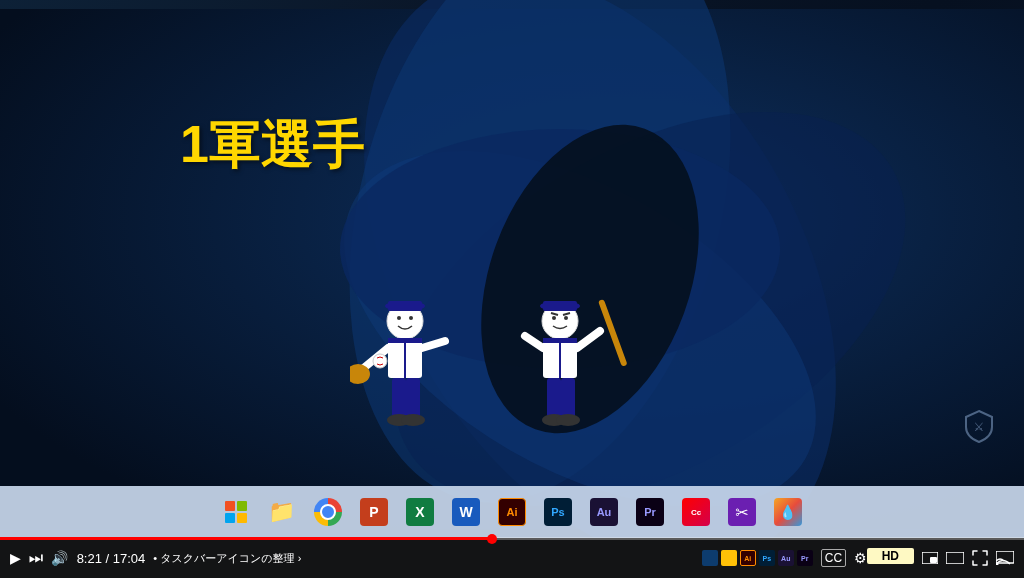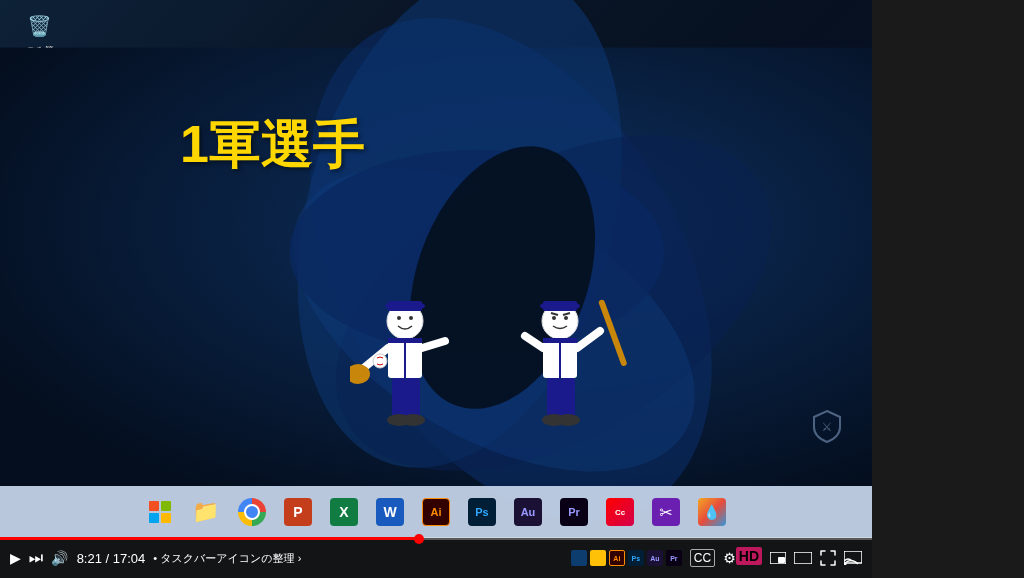--- a/index.html
+++ b/index.html
@@ -7,21 +7,21 @@
       width: 1024px;
       height: 578px;
       background: #1a1a1a;
       overflow: hidden;
       font-family: 'Segoe UI', Arial, sans-serif;
       position: relative;
     }
 
     
     .video-container {
-      width: 872px;
+      width: 1024px;
       height: 578px;
       position: relative;
       background: #0a1628;
       overflow: hidden;
     }
 
     
     .desktop-bg {
       position: absolute;
       top: 0; left: 0; right: 0; bottom: 40px;
@@ -179,25 +179,25 @@
     }
 
     .controls-right {
       margin-left: auto;
       display: flex;
       align-items: center;
       gap: 8px;
     }
 
     .hd-badge {
-      background: #be185d;
+      background: #fef9c3;
       color: black;
-      font-size: 14px;
-      font-weight: bold;
-      padding: 1px 3px;
+      font-size: 12px;
+      font-weight: bold;
+      padding: 1px 15px;
       border-radius: 2px;
       position: relative;
       top: -2px;
     }
 
     
     .win-logo {
       display: grid;
       grid-template-columns: 1fr 1fr;
       gap: 2px;

